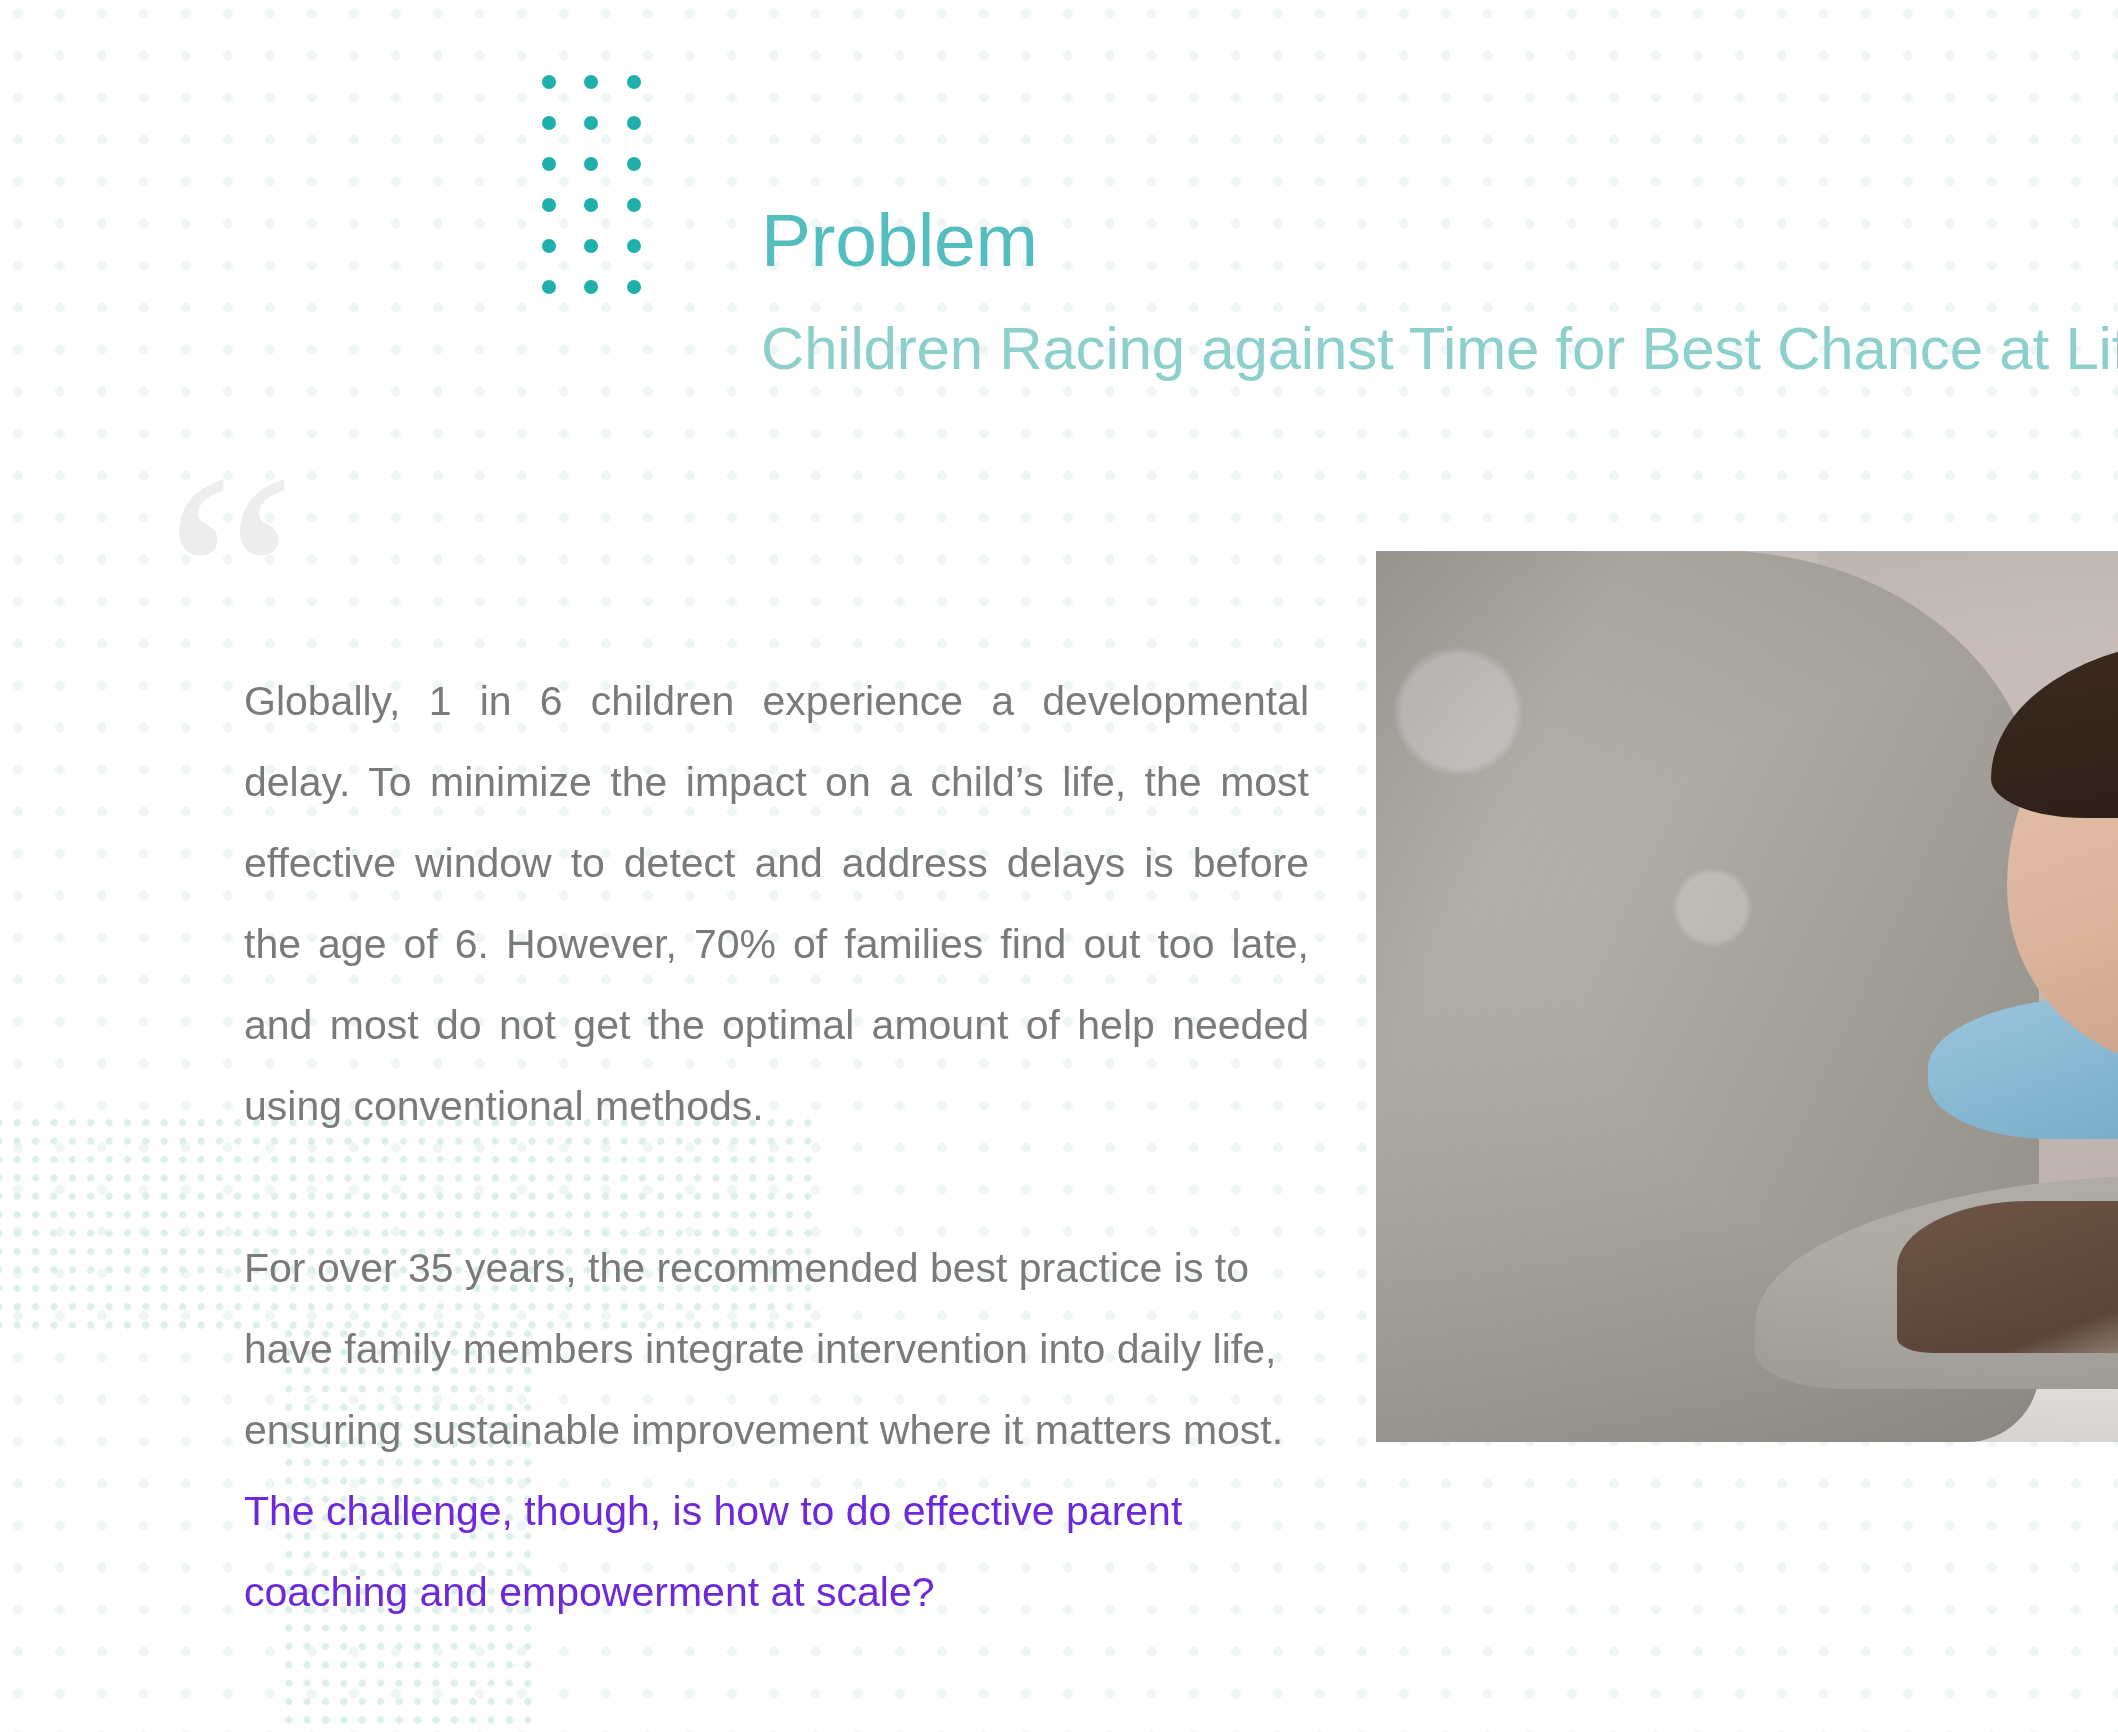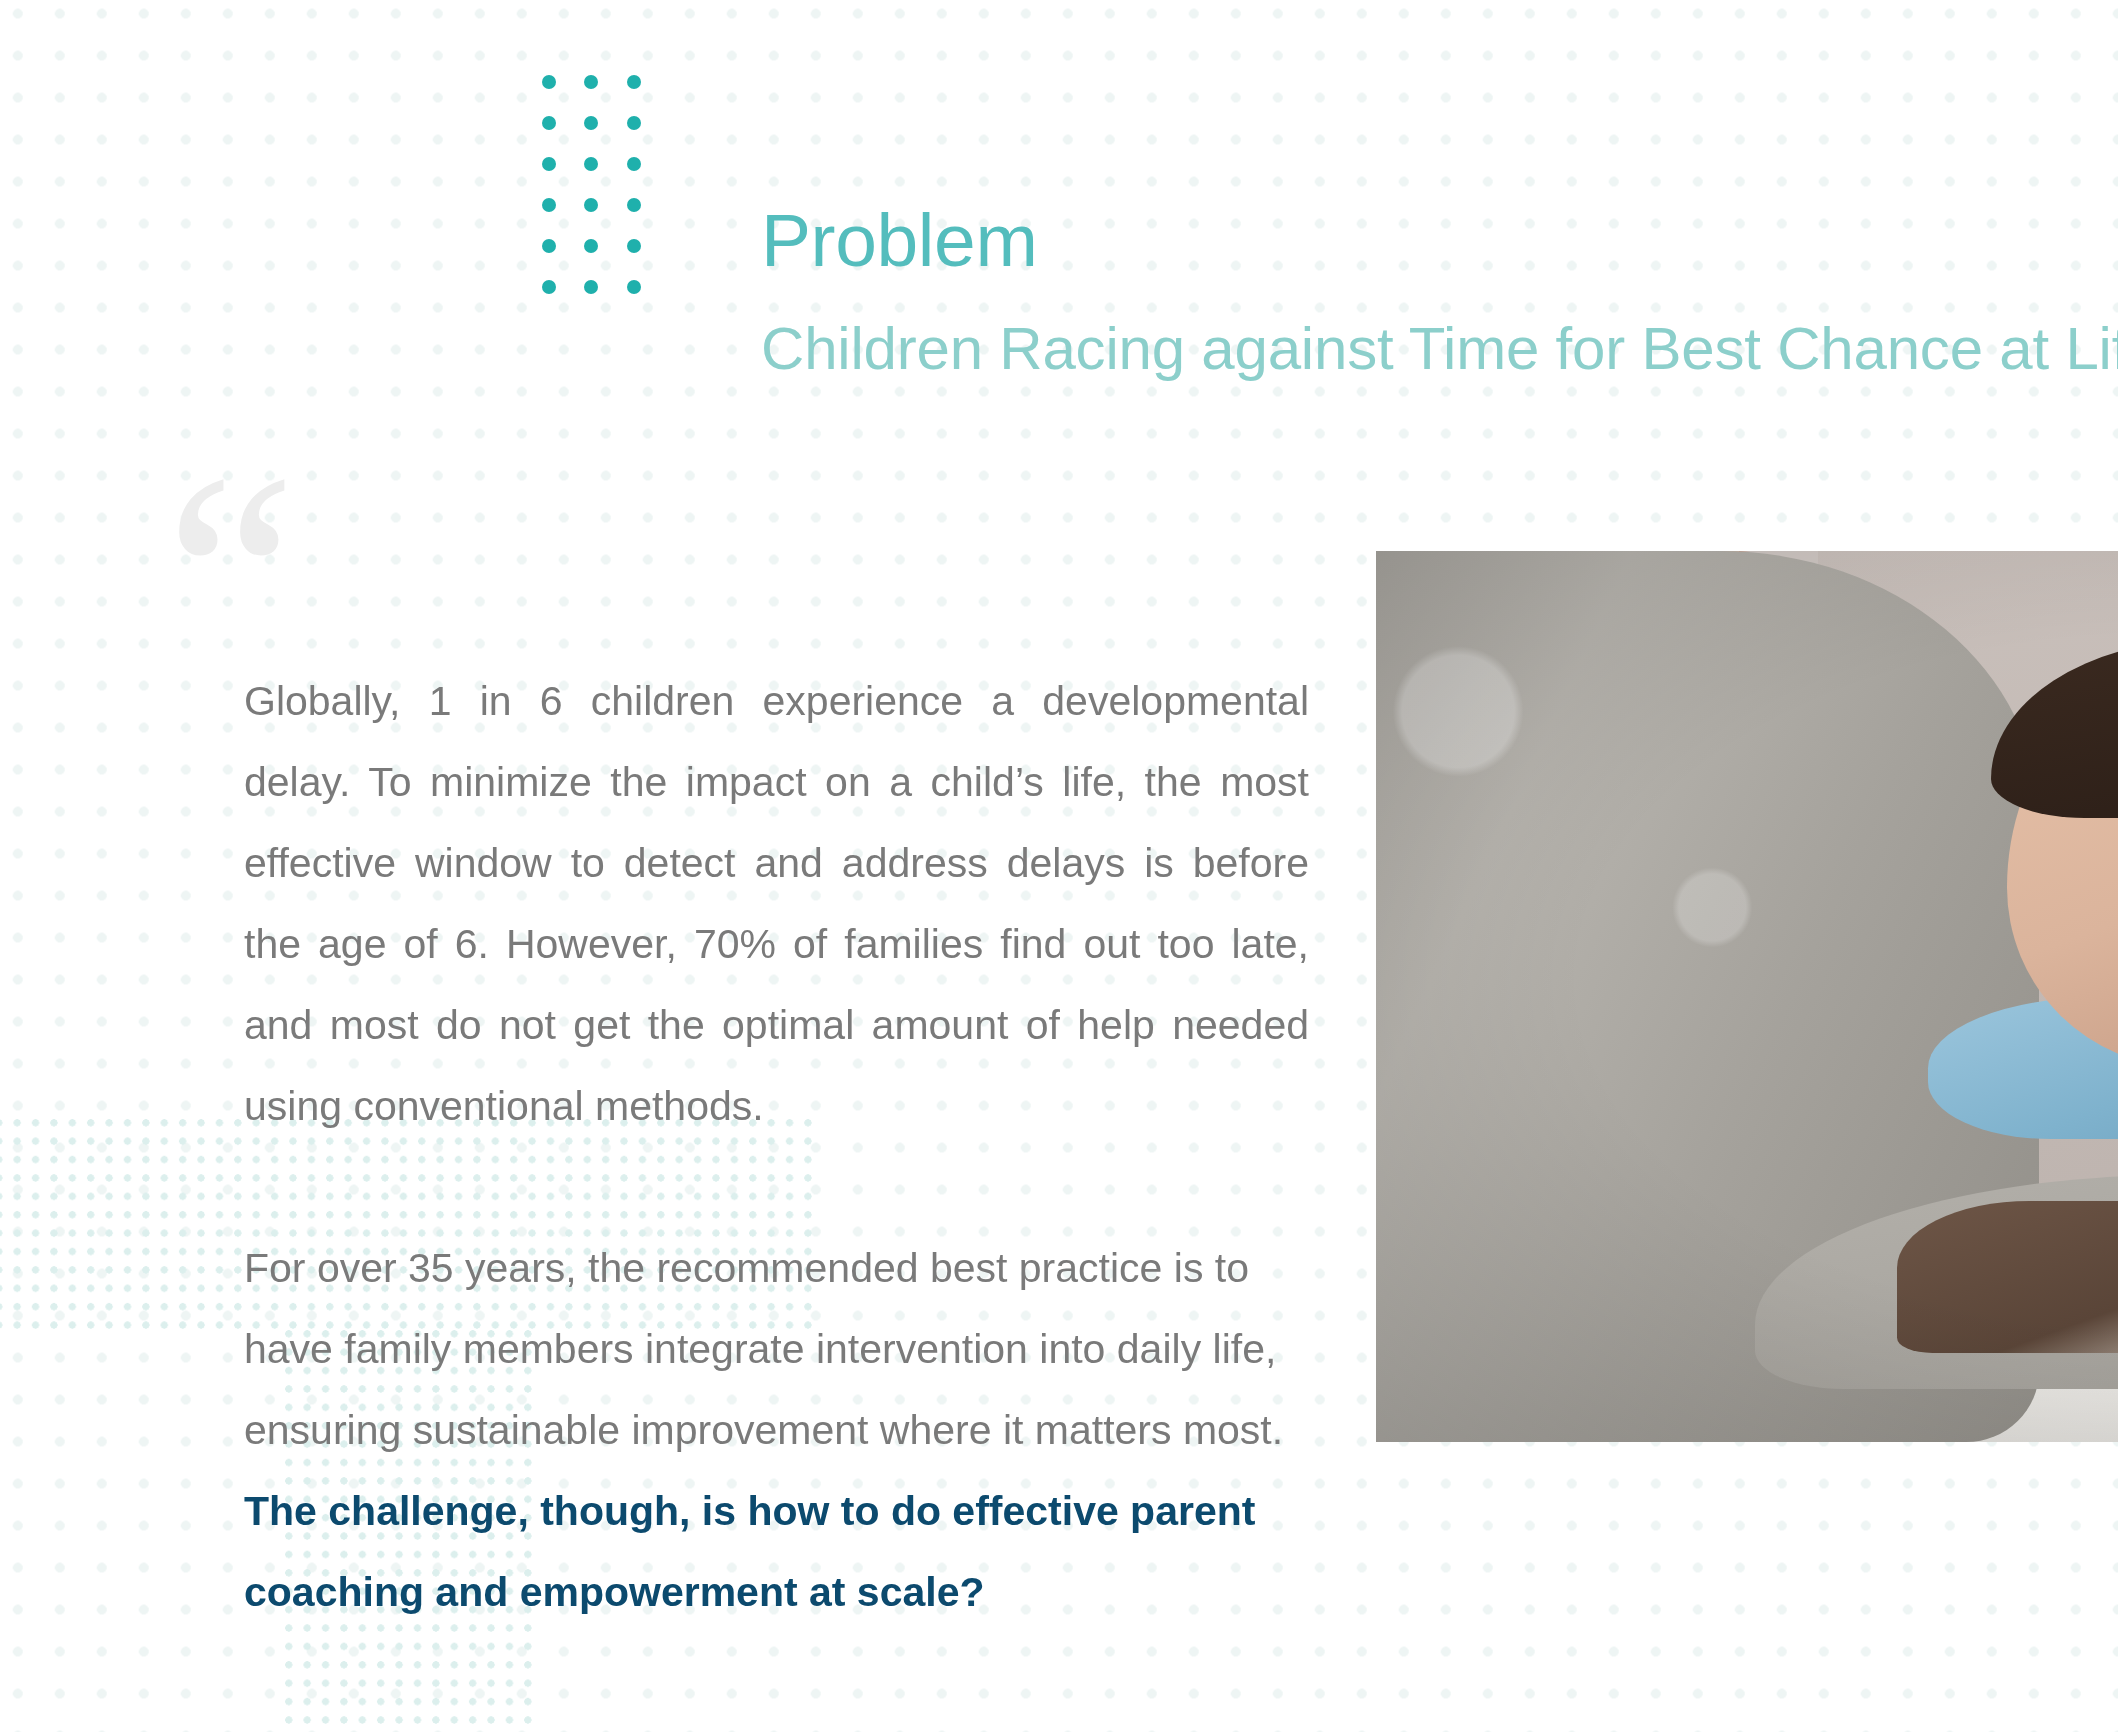--- a/index.html
+++ b/index.html
@@ -121,21 +121,21 @@
     z-index: 4;
   }
   .para {
     color: #7a7a7a;
     font-size: 41px;
     line-height: 81px;
     margin: 0;
   }
   .para.justified { text-align: justify; text-align-last: left; }
   .para.p2 { margin-top: 81px; text-align: left; }
-  .para .strong { font-weight: 700; color: #0c4a6e; }
+  .para .strong { font-weight: 400; color: #6d28d9; }
 
   
   .photo {
     position: absolute;
     left: 1376px;
     top: 551px;
     width: 1578px;
     height: 891px;
     overflow: hidden;
     z-index: 5;

